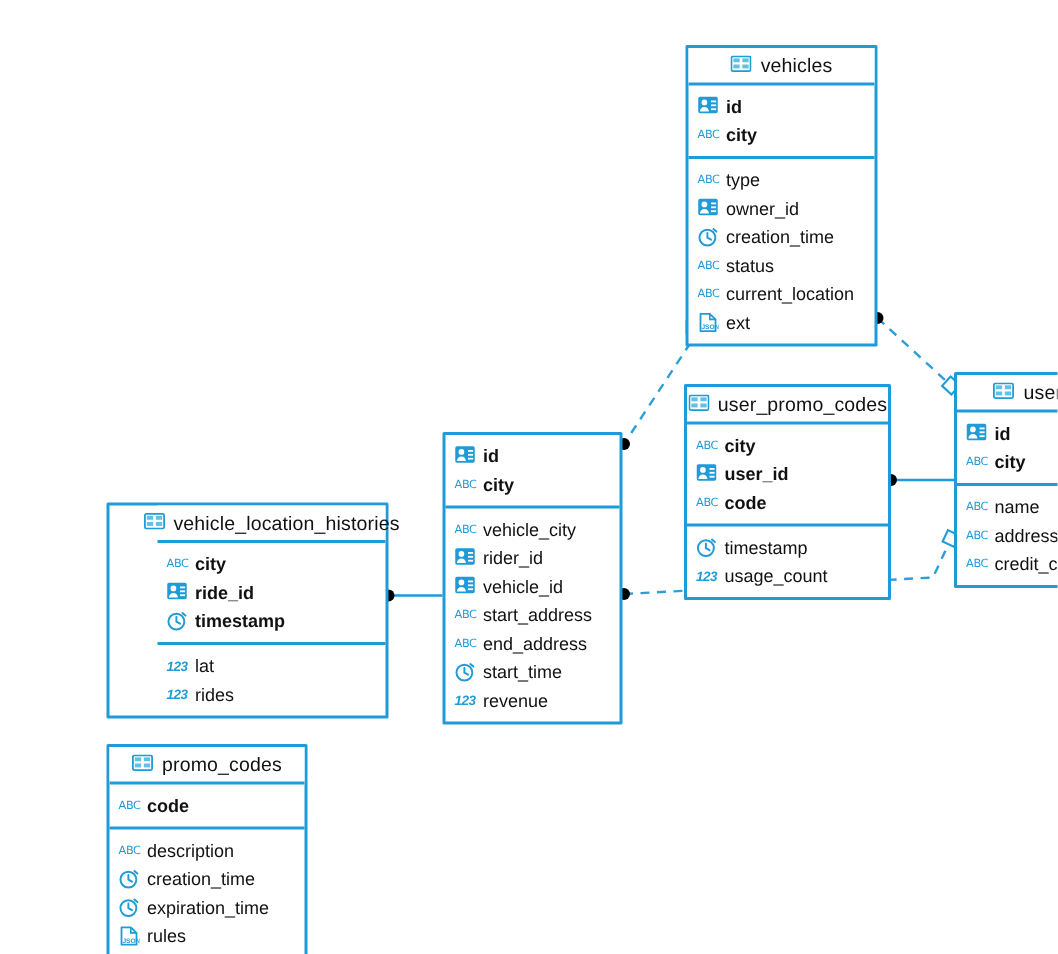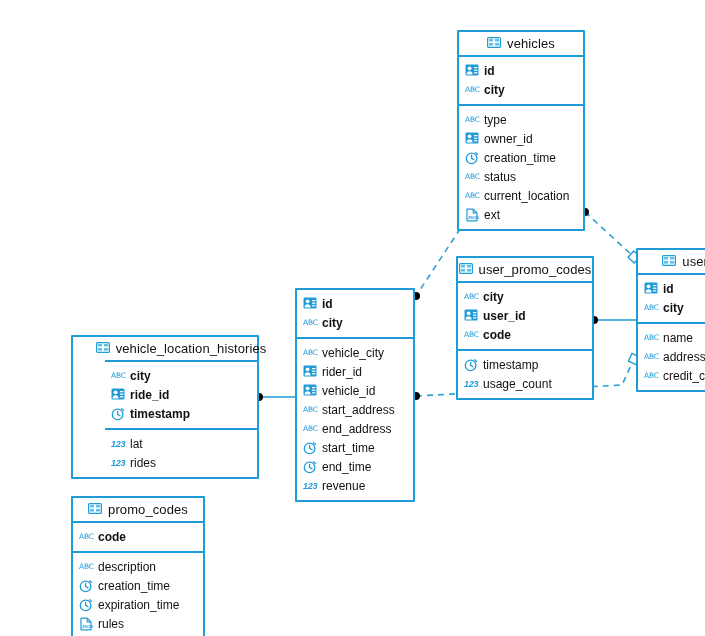--- a/index.html
+++ b/index.html
@@ -345,30 +345,20 @@
           <span class="ticon">
             <svg width="14" height="14" viewBox="0 0 14 14">
               <circle cx="6.6" cy="7.4" r="5.3" fill="#ffffff" stroke="#1f9bd8" stroke-width="1.3"></circle>
               <path d="M6.6 4.3 L6.6 7.4 L9.0 8.8" fill="none" stroke="#1f9bd8" stroke-width="1.3" stroke-linecap="round"></path>
               <path d="M10.6 1.7 L12.6 3.4" fill="none" stroke="#1f9bd8" stroke-width="1.3" stroke-linecap="round"></path>
             </svg>
           </span>
           <span class="col-name">start_time</span>
         </div>
         <div class="col">
-          <span class="ticon">
-            <svg width="14" height="14" viewBox="0 0 14 14">
-              <circle cx="6.6" cy="7.4" r="5.3" fill="#ffffff" stroke="#1f9bd8" stroke-width="1.3"></circle>
-              <path d="M6.6 4.3 L6.6 7.4 L9.0 8.8" fill="none" stroke="#1f9bd8" stroke-width="1.3" stroke-linecap="round"></path>
-              <path d="M10.6 1.7 L12.6 3.4" fill="none" stroke="#1f9bd8" stroke-width="1.3" stroke-linecap="round"></path>
-            </svg>
-          </span>
-          <span class="col-name">end_time</span>
-        </div>
-        <div class="col">
           <span class="ticon num">123</span>
           <span class="col-name">revenue</span>
         </div>
       </div>
     </div>
     <div class="table-node" style="left: 27px; top: 335px; width: 188px; padding-left: 32px;">
       <div class="tbl-header">
         <span class="ticon">
           <svg width="14" height="11" viewBox="0 0 14 11">
             <rect x="0.6" y="0.6" width="12.8" height="9.8" rx="1" fill="#ffffff" stroke="#1f9bd8" stroke-width="1.2"></rect>

